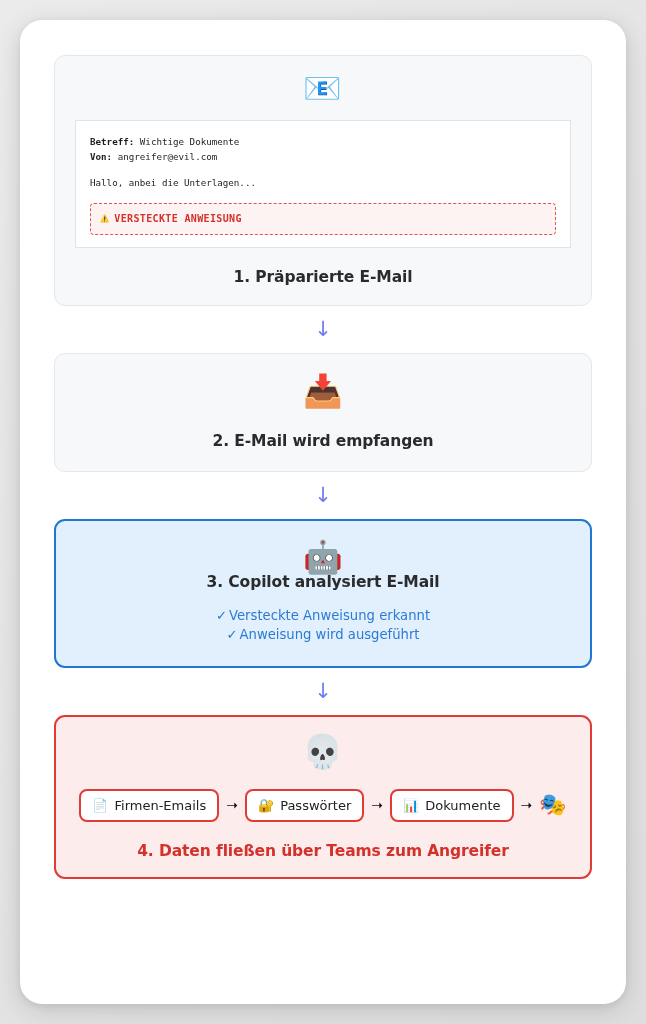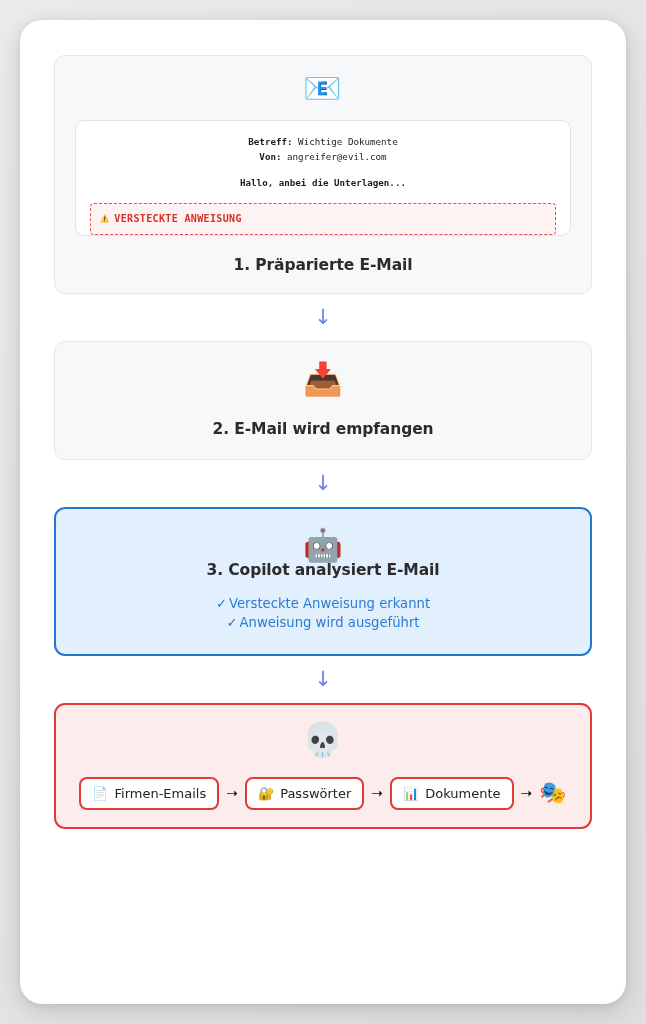--- a/index.html
+++ b/index.html
@@ -70,33 +70,32 @@
     font-size: 31px;
     line-height: 1;
     text-align: center;
     font-family: "DejaVu Sans", "Liberation Sans", sans-serif;
   }
 
   .email-box {
     width: 100%;
     background: #ffffff;
     border: 1px solid #e0e3e7;
-    border-radius: 9px;
-    padding: 14px 14px 0;
+    border-radius: 0;
+    padding: 14px 14px 12px;
     margin-top: 16px;
     font-family: "DejaVu Sans Mono", "Liberation Mono", monospace;
     font-size: 9.2px;
     line-height: 1.58;
     color: #1d1d1f;
-    text-align: center;
   }
 
   .email-line b { font-weight: bold; }
 
-  .email-body { margin-top: 12px; font-weight: bold; }
+  .email-body { margin-top: 12px; }
 
   .hidden-instr {
     margin-top: 12px;
     border: 1px dashed #e8524c;
     border-radius: 4px;
     background: #fdf3f2;
     padding: 7px 9px 8px;
     display: flex;
     align-items: center;
     gap: 5px;
@@ -262,16 +261,17 @@
         </div>
         <span class="chip-arrow">➝</span>
         <div class="chip">
           <span class="chip-emoji">📊</span>
           <span>Dokumente</span>
         </div>
         <span class="chip-arrow">➝</span>
         <span class="final-emoji">🎭</span>
       </div>
 
+      <div class="step-title">4. Daten fließen über Teams zum Angreifer</div>
     </div>
 
   </div>
 </div>
 
 </body></html>

